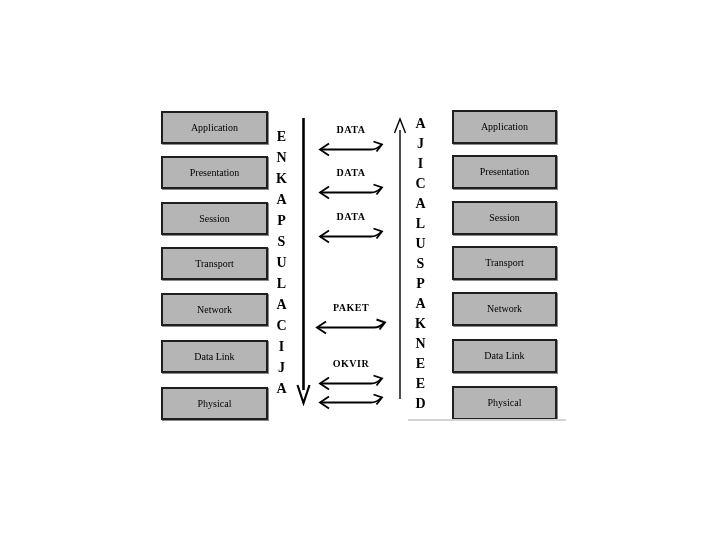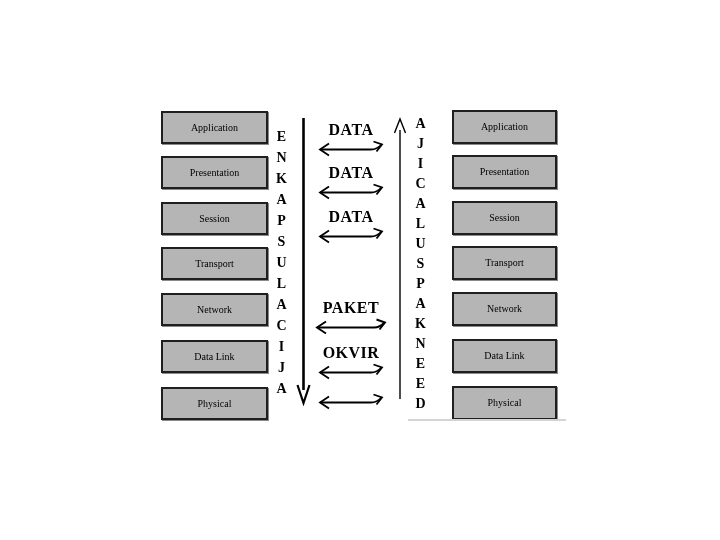--- a/index.html
+++ b/index.html
@@ -29,21 +29,21 @@
 
   
   .pdu-row {
     position: absolute;
     left: 299px;
     width: 104px;
     text-align: center;
   }
   .pdu-label {
     display: block;
-    font-size: 16px;
+    font-size: 10px;
     font-weight: bold;
     letter-spacing: 0.5px;
     height: 17px;
     line-height: 17px;
   }
   .pdu-row svg { display: block; margin: 2px auto 0 auto; }
 
   
   .vword { position: absolute; width: 17px; }
   .vword .vletter {
@@ -165,21 +165,21 @@
 
   <div class="pdu-row" style="top:299px">
     <span class="pdu-label">PAKET</span>
     <svg width="76" height="17" viewBox="0 0 76 17">
       <path d="M13 3.5 L4 9.5 L13 15.5" fill="none" stroke="#000" stroke-width="1.9"></path>
       <path d="M4 9.5 L61 9.5 Q67 9.5 71.5 4.5" fill="none" stroke="#000" stroke-width="1.9"></path>
       <path d="M63.5 1.5 L72 4.5 L66.5 11.5" fill="none" stroke="#000" stroke-width="1.9"></path>
     </svg>
   </div>
 
-  <div class="pdu-row" style="top:344px">
+  <div class="pdu-row" style="top:355px">
     <span class="pdu-label">OKVIR</span>
     <svg width="70" height="17" viewBox="0 0 70 17">
       <path d="M13 3.5 L4 9.5 L13 15.5" fill="none" stroke="#000" stroke-width="1.8"></path>
       <path d="M4 9.5 L55 9.5 Q61 9.5 65.5 4.5" fill="none" stroke="#000" stroke-width="1.8"></path>
       <path d="M57.5 1.5 L66 4.5 L60.5 11.5" fill="none" stroke="#000" stroke-width="1.8"></path>
     </svg>
   </div>
 
   <div class="pdu-row" style="top:391px">
     <svg width="70" height="17" viewBox="0 0 70 17">

